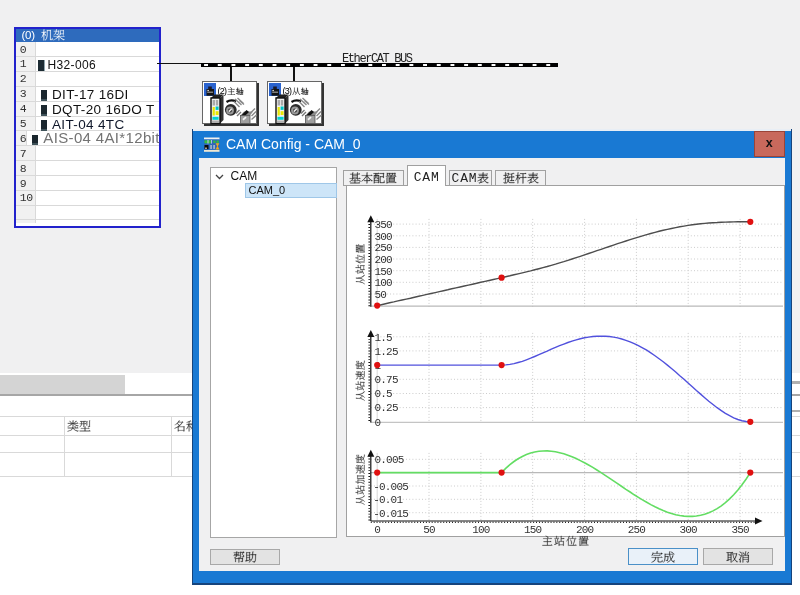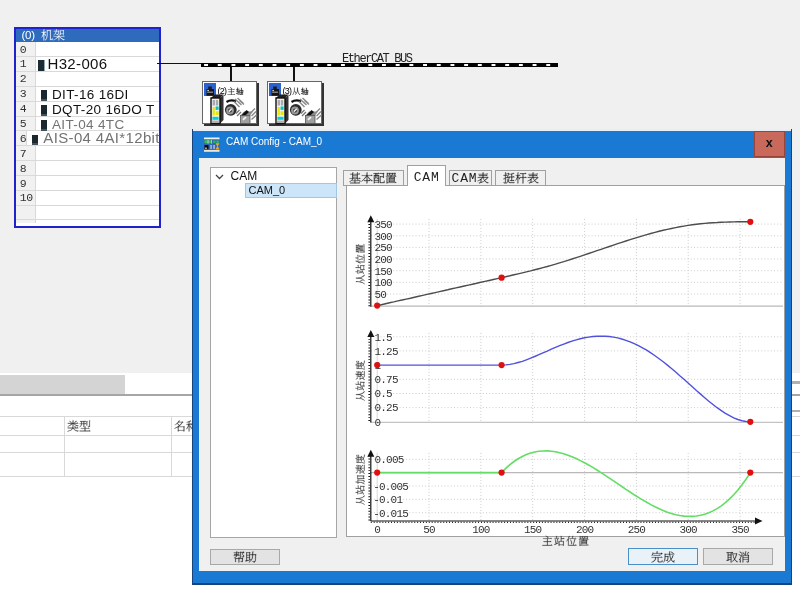--- a/index.html
+++ b/index.html
@@ -78,37 +78,37 @@
           </g>
         </svg>
       </span>
     </div>
 <div style="height:14.90px;border-bottom:1px solid #d9d9d9;display:flex;align-items:center">
 <div class="mono" style="width:20px;height:100%;background:#f1f1f1;border-right:1px solid #d9d9d9;font-size:11.5px;letter-spacing:-0.4px;color:#333;display:flex;align-items:center;padding-left:3.8px">0</div>
 <div style="flex:1;white-space:nowrap"></div>
     </div>
 <div style="height:14.90px;border-bottom:1px solid #d9d9d9;display:flex;align-items:center">
 <div class="mono" style="width:20px;height:100%;background:#f1f1f1;border-right:1px solid #d9d9d9;font-size:11.5px;letter-spacing:-0.4px;color:#333;display:flex;align-items:center;padding-left:3.8px">1</div>
-<div style="flex:1;white-space:nowrap"><span style="display:inline-block;width:7.2px;height:10.5px;background:#1c2b33;border-right:1.5px solid #8fa5ad;margin:0 2.3px 0 2px;vertical-align:-2px"></span><span style="font-size:15px;color:#111;letter-spacing:0.35px">H32-006</span></div>
+<div style="flex:1;white-space:nowrap"><span style="display:inline-block;width:7.2px;height:10.5px;background:#1c2b33;border-right:1.5px solid #8fa5ad;margin:0 2.3px 0 2px;vertical-align:-2px"></span><span style="font-size:12px;color:#111;letter-spacing:0.35px">H32-006</span></div>
     </div>
 <div style="height:14.90px;border-bottom:1px solid #d9d9d9;display:flex;align-items:center">
 <div class="mono" style="width:20px;height:100%;background:#f1f1f1;border-right:1px solid #d9d9d9;font-size:11.5px;letter-spacing:-0.4px;color:#333;display:flex;align-items:center;padding-left:3.8px">2</div>
 <div style="flex:1;white-space:nowrap"></div>
     </div>
 <div style="height:14.90px;border-bottom:1px solid #d9d9d9;display:flex;align-items:center">
 <div class="mono" style="width:20px;height:100%;background:#f1f1f1;border-right:1px solid #d9d9d9;font-size:11.5px;letter-spacing:-0.4px;color:#333;display:flex;align-items:center;padding-left:3.8px">3</div>
-<div style="flex:1;white-space:nowrap"><span style="display:inline-block;width:6px;height:10.5px;background:#1a272e;border-bottom:2px solid #3e5259;margin:0 5px 0 5px;vertical-align:-2px"></span><span style="font-size:13.5px;color:#111;letter-spacing:0.35px">DIT-16 16DI</span></div>
+<div style="flex:1;white-space:nowrap"><span style="display:inline-block;width:6px;height:10.5px;background:#1a272e;border-bottom:2px solid #3e5259;margin:0 5px 0 5px;vertical-align:-2px"></span><span style="font-size:13.5px;color:#111;letter-spacing:0.35px">DIT-17 16DI</span></div>
     </div>
 <div style="height:14.90px;border-bottom:1px solid #d9d9d9;display:flex;align-items:center">
 <div class="mono" style="width:20px;height:100%;background:#f1f1f1;border-right:1px solid #d9d9d9;font-size:11.5px;letter-spacing:-0.4px;color:#333;display:flex;align-items:center;padding-left:3.8px">4</div>
 <div style="flex:1;white-space:nowrap"><span style="display:inline-block;width:6px;height:10.5px;background:#1a272e;border-bottom:2px solid #3e5259;margin:0 5px 0 5px;vertical-align:-2px"></span><span style="font-size:13.5px;color:#111;letter-spacing:0.35px">DQT-20 16DO T</span></div>
     </div>
 <div style="height:14.90px;border-bottom:1px solid #d9d9d9;display:flex;align-items:center">
 <div class="mono" style="width:20px;height:100%;background:#f1f1f1;border-right:1px solid #d9d9d9;font-size:11.5px;letter-spacing:-0.4px;color:#333;display:flex;align-items:center;padding-left:3.8px">5</div>
-<div style="flex:1;white-space:nowrap"><span style="display:inline-block;width:6px;height:10.5px;background:#1a272e;border-bottom:2px solid #3e5259;margin:0 5px 0 5px;vertical-align:-2px"></span><span style="font-size:13.5px;color:#737373;letter-spacing:0.35px">AIT-04 4TC</span></div>
+<div style="flex:1;white-space:nowrap"><span style="display:inline-block;width:6px;height:10.5px;background:#1a272e;border-bottom:2px solid #3e5259;margin:0 5px 0 5px;vertical-align:-2px"></span><span style="font-size:13.5px;color:#0f172a;letter-spacing:0.35px">AIT-04 4TC</span></div>
     </div>
 <div style="height:14.90px;border-bottom:1px solid #d9d9d9;display:flex;align-items:center">
 <div class="mono" style="width:20px;height:100%;background:#f1f1f1;border-right:1px solid #d9d9d9;font-size:11.5px;letter-spacing:-0.4px;color:#333;display:flex;align-items:center;padding-left:3.8px">6</div>
 <div style="flex:1;white-space:nowrap"><span style="display:inline-block;width:6px;height:10.5px;background:#1a272e;border-bottom:2px solid #3e5259;margin:0 5px 0 5px;vertical-align:-2px"></span><span style="font-size:15px;color:#737373;letter-spacing:0.35px">AIS-04 4AI*12bit</span></div>
     </div>
 <div style="height:14.90px;border-bottom:1px solid #d9d9d9;display:flex;align-items:center">
 <div class="mono" style="width:20px;height:100%;background:#f1f1f1;border-right:1px solid #d9d9d9;font-size:11.5px;letter-spacing:-0.4px;color:#333;display:flex;align-items:center;padding-left:3.8px">7</div>
 <div style="flex:1;white-space:nowrap"></div>
     </div>
 <div style="height:14.90px;border-bottom:1px solid #d9d9d9;display:flex;align-items:center">
@@ -218,21 +218,21 @@
         <rect x="3.6" y="3" width="0.8" height="3.6" fill="#eee"></rect>
         <rect x="7.2" y="3" width="0.8" height="3.6" fill="#c9d6ee"></rect>
         <rect x="9.3" y="3.5" width="2.2" height="2.4" fill="#2fbf3f"></rect>
         <rect x="12.6" y="3.5" width="2.2" height="2.4" fill="#2fbf3f"></rect>
         <rect x="0.5" y="8" width="4" height="4.2" fill="#0a0a0a"></rect>
         <rect x="1" y="10.5" width="2" height="1.5" fill="#b09a80"></rect>
         <rect x="6.2" y="8" width="1.8" height="4" fill="#9ab0c8"></rect>
         <rect x="9.2" y="8" width="1.8" height="4" fill="#9ab0c8"></rect>
         <path d="M11.6 6.2 L15.4 6.2 L13.8 9.2 L15.4 12.6 L11.6 12.6 L13.2 9.2 Z" fill="#f0a818"></path>
       </svg>
-      <div style="position:absolute;left:33px;top:5.5px;font-size:10px">CAM Config - CAM_0</div>
+      <div style="position:absolute;left:33px;top:5.5px;font-size:14px">CAM Config - CAM_0</div>
     </div>
 <div style="position:absolute;left:561px;top:0.5px;width:30.5px;height:26px;background:#c8695c;border:1px solid #9a4438;color:#111;font-weight:bold;font-size:12.5px;text-align:center;line-height:23px">x</div>
 <div style="position:absolute;left:5.5px;top:27px;width:586.5px;height:413.5px;background:#f0f0f1">
 <div style="position:absolute;left:11.5px;top:9.5px;width:127px;height:370.5px;background:#fff;border:1px solid #a6a6a6">
         <svg width="9" height="6" style="position:absolute;left:3.5px;top:5.5px">
           <path d="M1 1 L4.5 4.5 L8 1" stroke="#444" stroke-width="1.3" fill="none"></path>
         </svg>
         <div style="position:absolute;left:19.5px;top:0.5px;font-size:12px;color:#111">CAM</div>
         <div style="position:absolute;left:34px;top:15.4px;width:91.5px;height:14.5px;background:#cde5f8;border:1px solid #9fc7e8;font-size:11px;color:#111;line-height:12.5px;padding-left:2.5px">CAM_0</div>
       </div>

